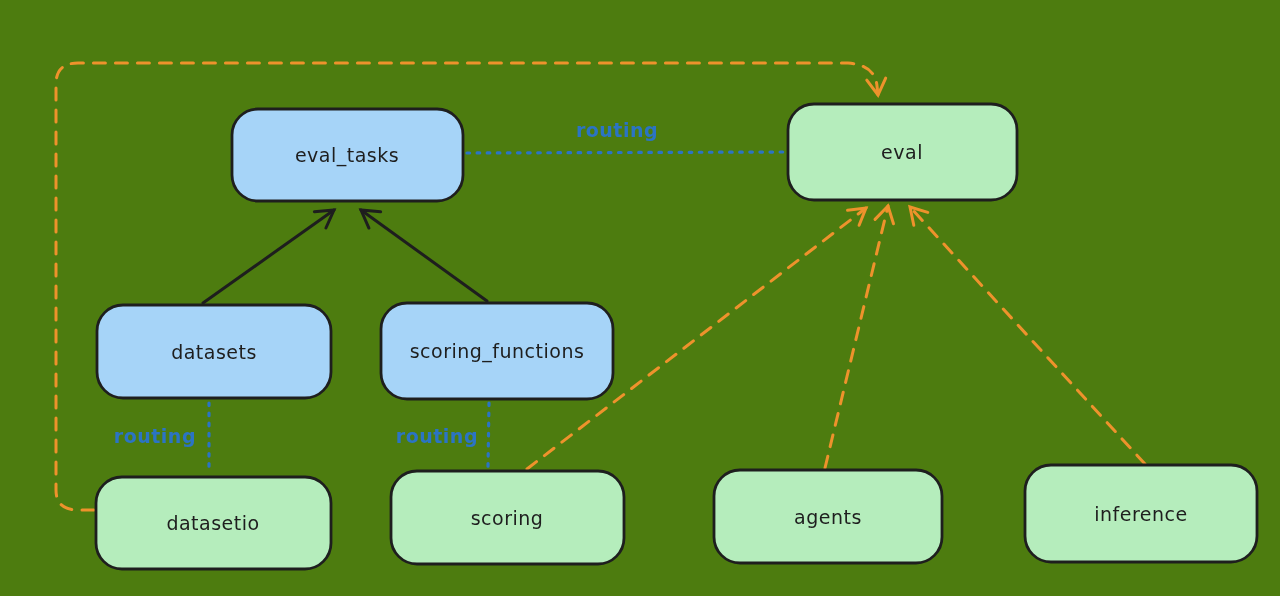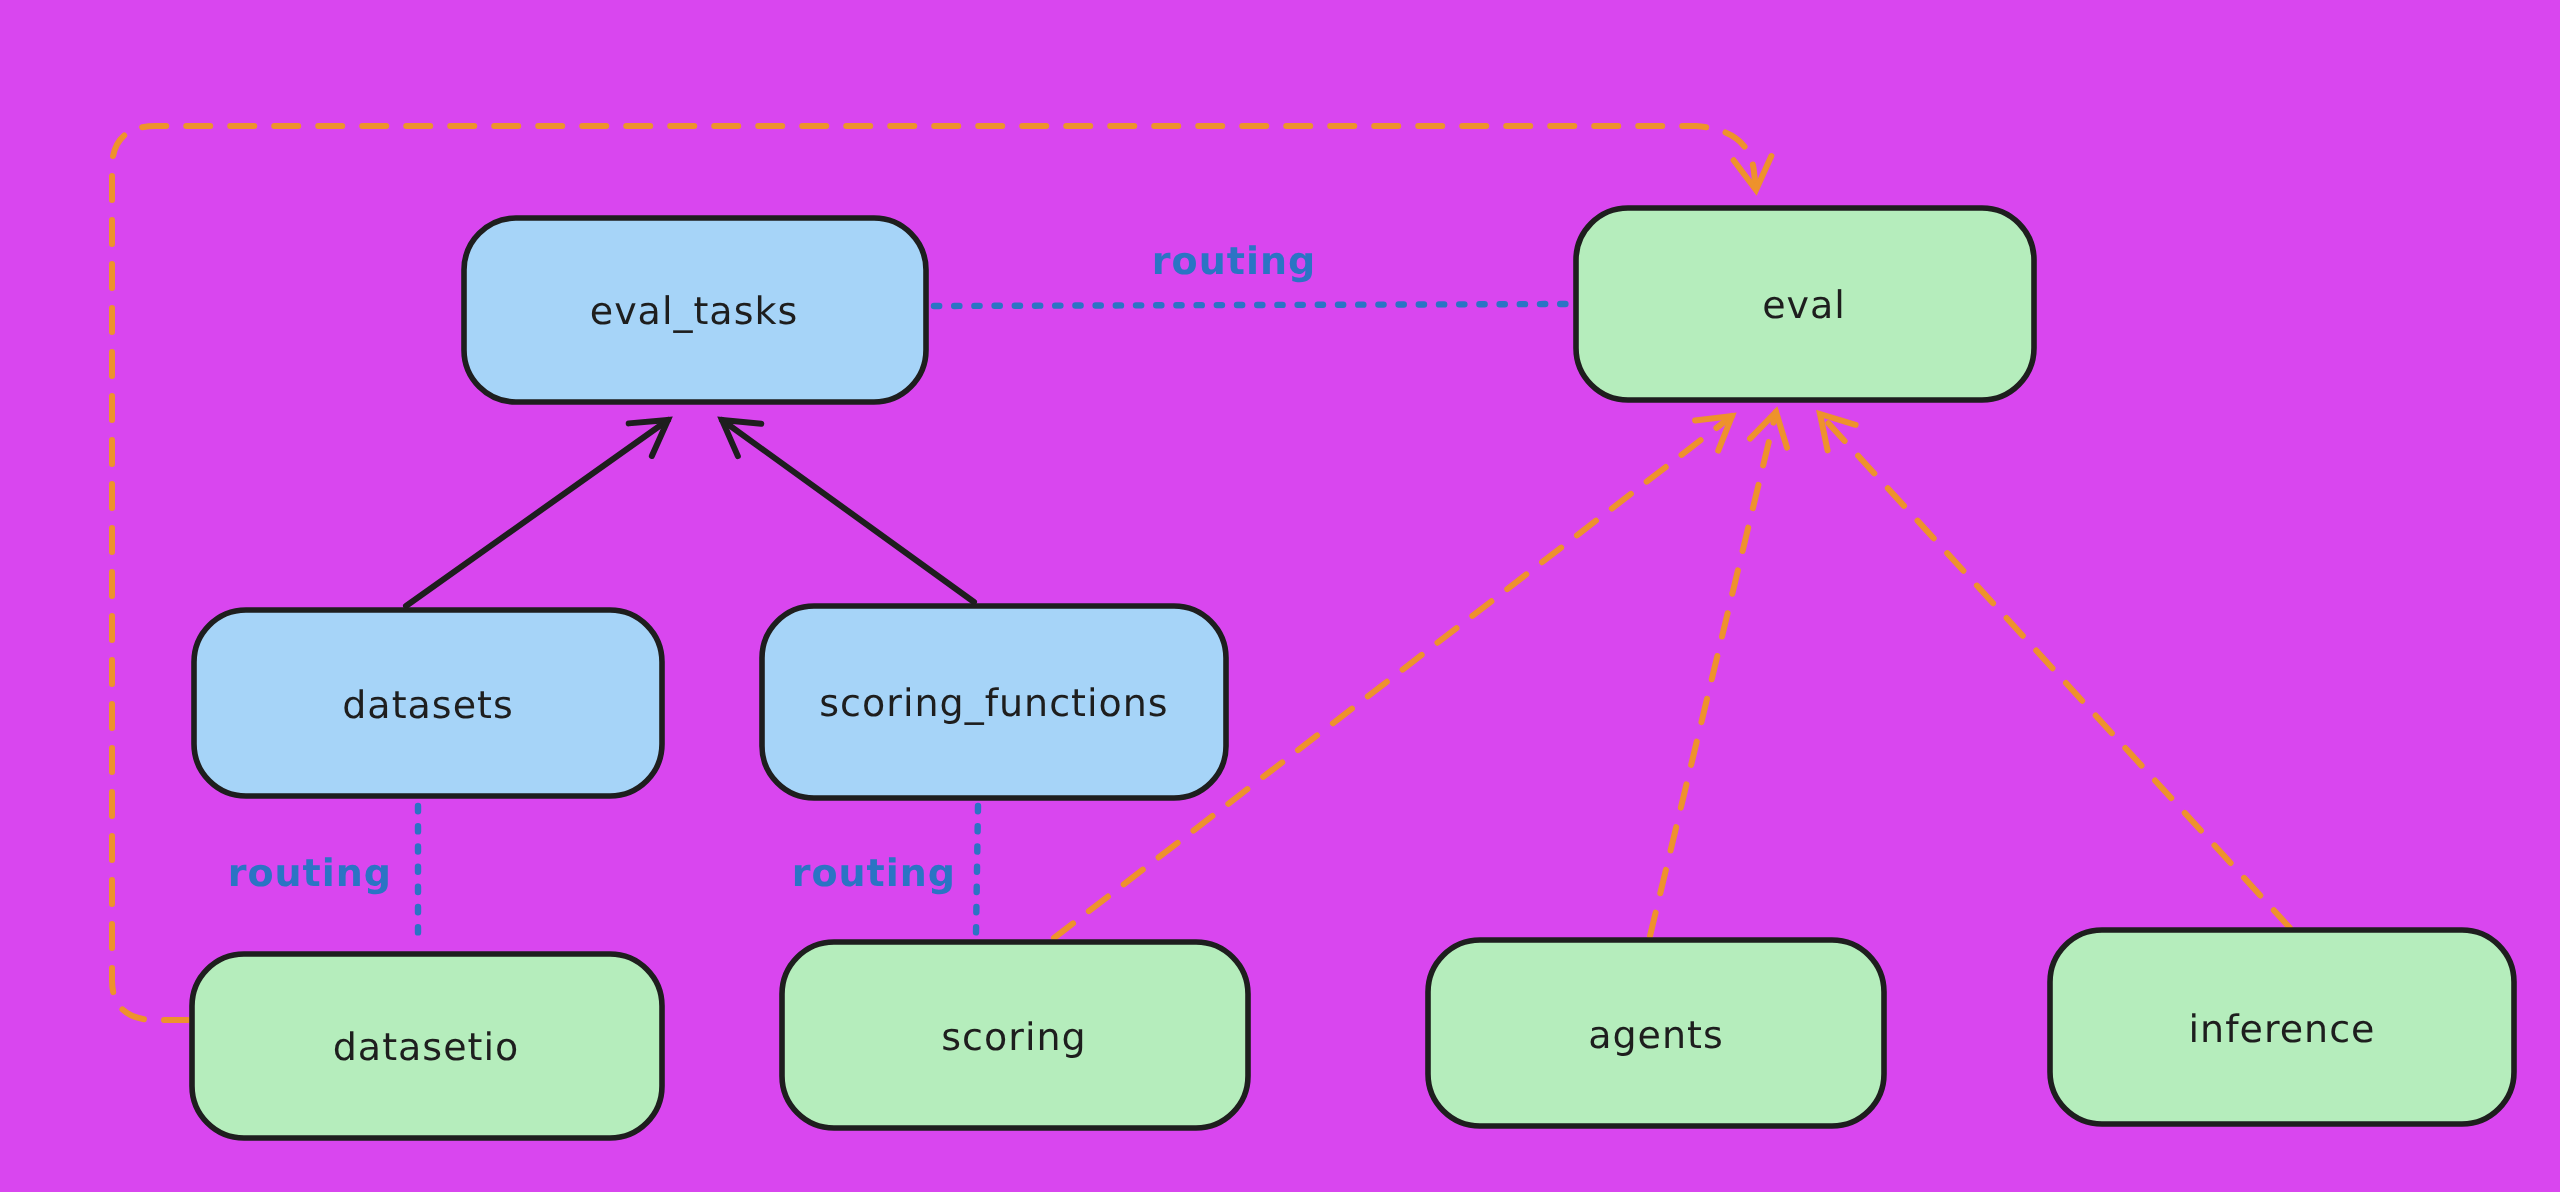--- a/index.html
+++ b/index.html
@@ -8,21 +8,21 @@
     background: #ffffff;
     width: 1280px;
     height: 596px;
     overflow: hidden;
     font-family: "DejaVu Sans", "Liberation Sans", sans-serif;
   }
   .stage {
     position: relative;
     width: 1280px;
     height: 596px;
-    background: #d946ef;
+    background: #4d7c0f;
   }
   svg { display: block; }
   .node-rect {
     stroke-width: 2.8;
   }
   .node-label {
     font-family: "DejaVu Sans", "Liberation Sans", sans-serif;
     font-size: 19px;
     letter-spacing: 0.5px;
   }

